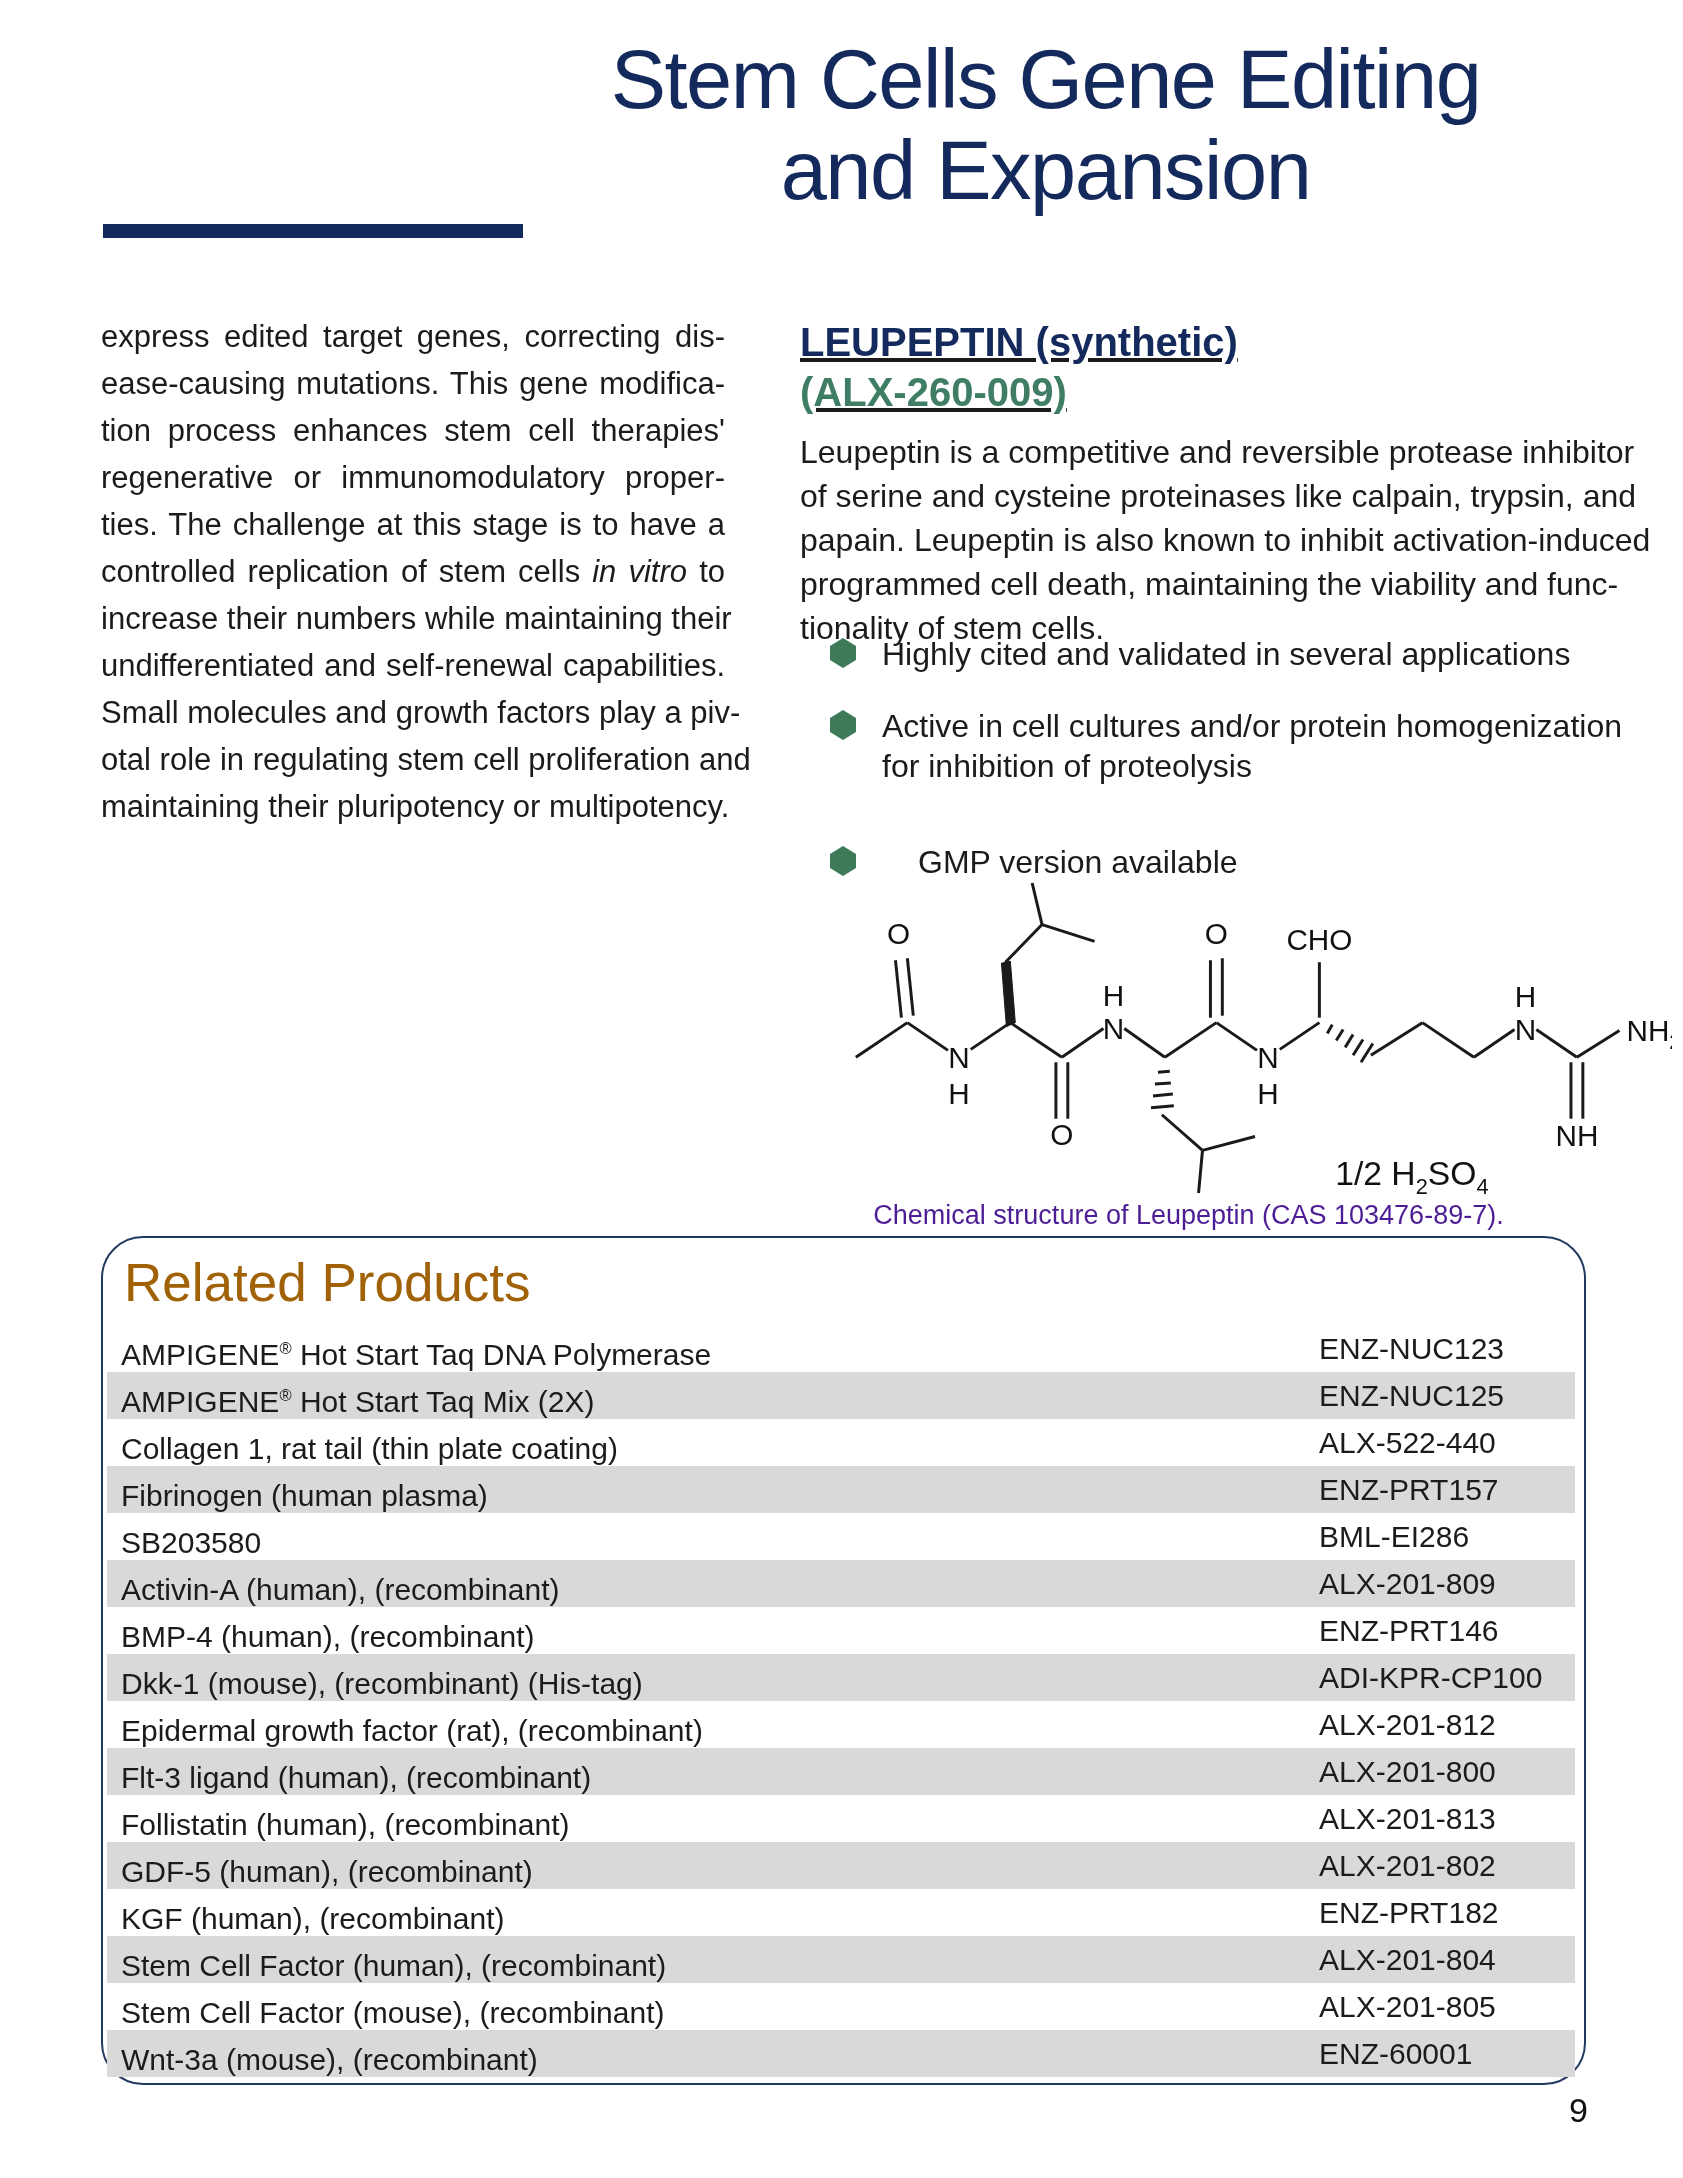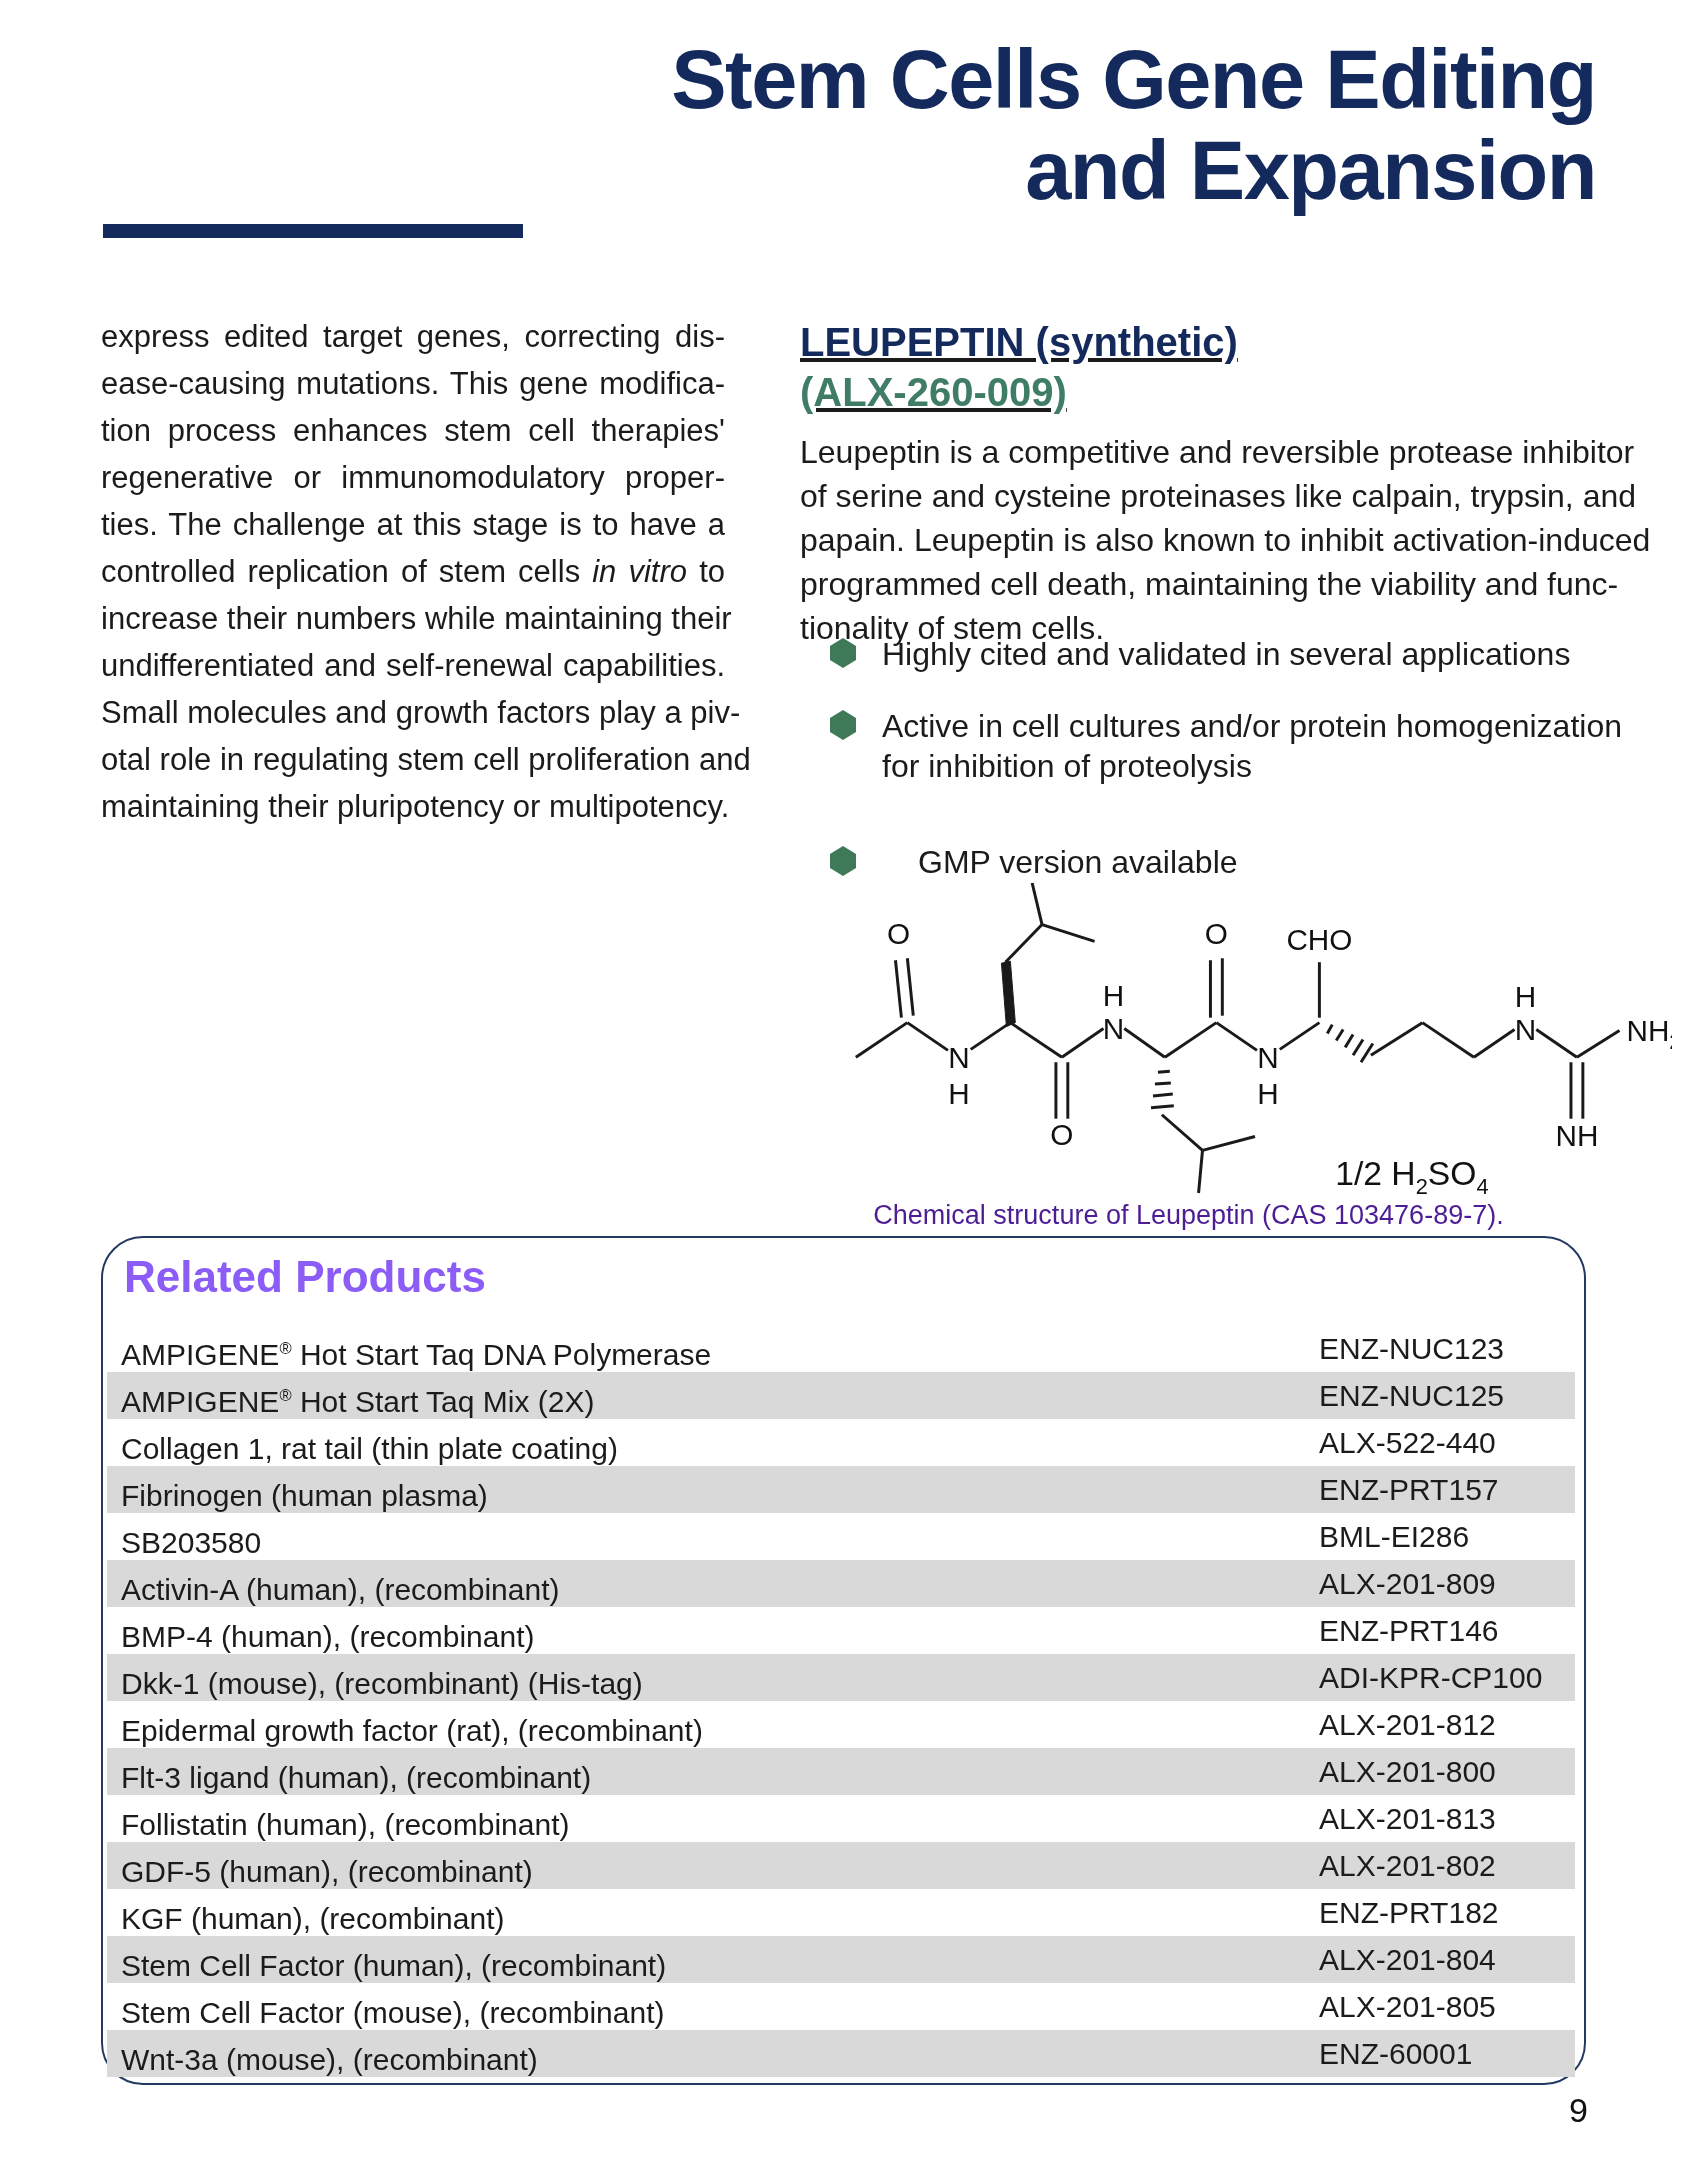--- a/index.html
+++ b/index.html
@@ -1,21 +1,21 @@
 <!DOCTYPE html>
 <html><head>
 <meta charset="utf-8">
 <style>
   html,body{margin:0;padding:0;background:#ffffff;}
   #page{position:relative;width:1683px;height:2178px;background:#ffffff;overflow:hidden;
         font-family:"Liberation Sans",sans-serif;color:#1b1b1b;}
 
   
-  #title{position:absolute;left:495px;top:34px;width:1101px;text-align:right;
-         font-size:83px;font-weight:bold;line-height:91px;letter-spacing:-1.5px;color:#142a5c;}
+  #title{position:absolute;left:495px;top:34px;width:1101px;text-align:center;
+         font-size:83px;font-weight:normal;line-height:91px;letter-spacing:-1.5px;color:#142a5c;}
   #title-bar{position:absolute;left:103px;top:224px;width:420px;height:14px;background:#142a5c;}
 
   
   #intro{position:absolute;left:101px;top:313px;width:624px;font-size:31px;line-height:47px;}
   .iline{text-align:justify;text-align-last:justify;white-space:nowrap;}
   .iline:last-child{text-align-last:left;}
   .iline i{font-style:italic;}
 
   
   #prod-head{position:absolute;left:800px;top:317px;font-size:40px;font-weight:bold;line-height:50px;text-decoration:underline;}
@@ -39,21 +39,21 @@
   #structure text{font-family:"Liberation Sans",sans-serif;font-size:30px;fill:#111;}
   #structure .sub{font-size:22px;}
   #structure .salt{font-size:34px;}
   #structure line, #structure polyline{stroke:#1a1a1a;stroke-width:3;fill:none;}
   #structure polygon{fill:#1a1a1a;stroke:#1a1a1a;}
   #caption{position:absolute;left:842px;top:1200px;width:693px;text-align:center;font-size:27px;color:#4c1d95;}
 
   
   #related-box{position:absolute;left:101px;top:1236px;width:1481px;height:845px;
                border:2px solid #223a60;border-radius:42px;background:#ffffff;}
-  #related-heading{position:absolute;left:21px;top:14px;font-size:44px;font-weight:bold;color:#8b5cf6;}
+  #related-heading{position:absolute;left:21px;top:14px;font-size:53px;font-weight:normal;color:#a16207;}
   #rows{position:absolute;left:4px;top:87px;width:1468px;}
   .trow{position:relative;height:47px;line-height:47px;font-size:30px;}
   .trow:nth-child(even){background:#d9d9d9;}
   .tname{position:absolute;left:14px;top:0;white-space:nowrap;}
   .tname sup{font-size:0.55em;vertical-align:super;}
   .tcode{position:absolute;left:1212px;top:0;white-space:nowrap;}
 
   #pageno{position:absolute;left:1544px;top:2091px;width:44px;text-align:right;font-size:34px;color:#111;}
 </style>
 </head>

